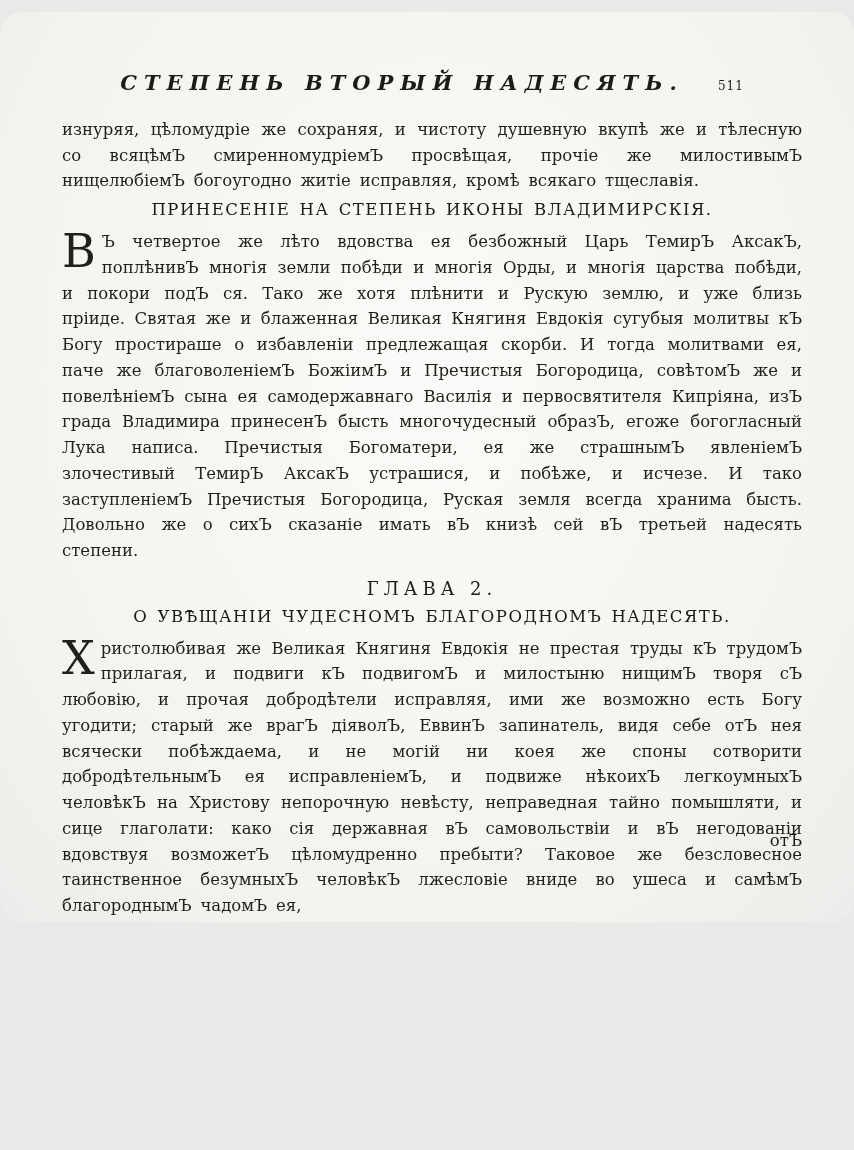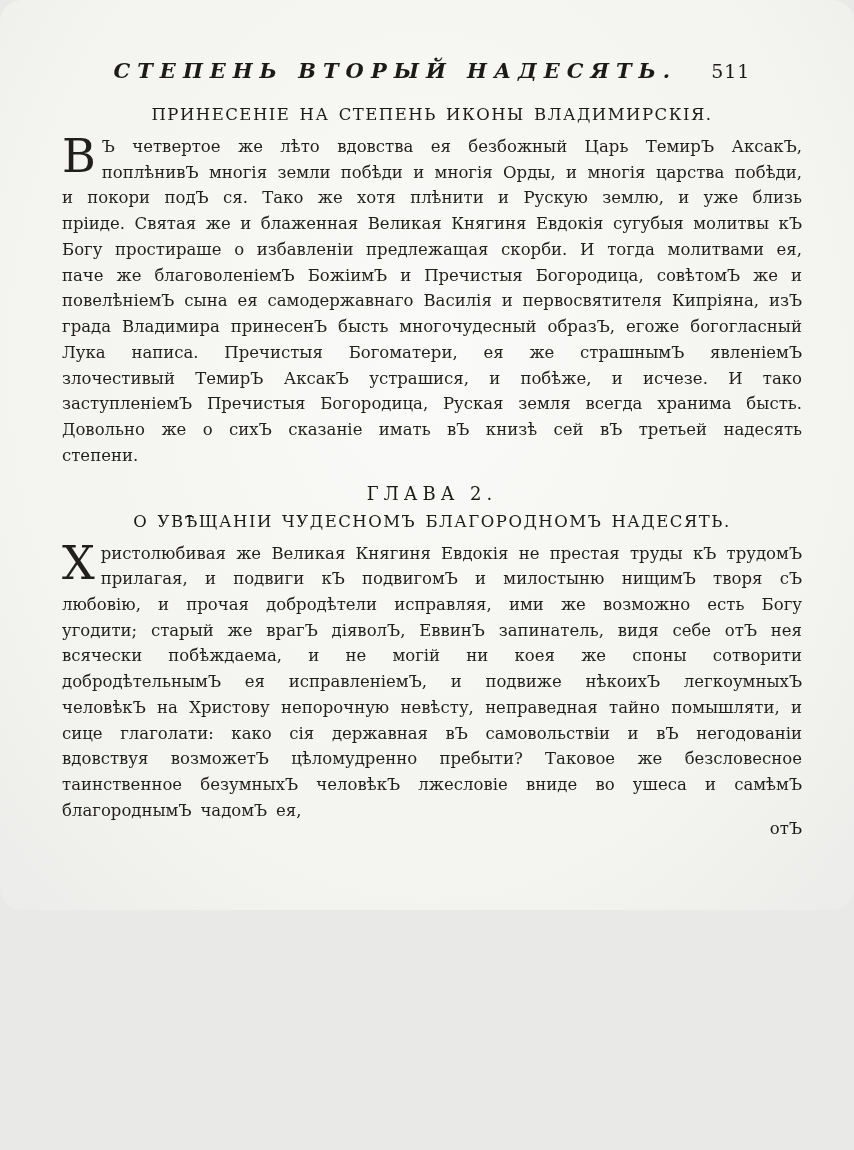--- a/index.html
+++ b/index.html
@@ -4,21 +4,21 @@
 <style>
   html, body {
     margin: 0;
     padding: 0;
     background: #e9e9e7;
   }
   .page {
     position: relative;
     width: 854px;
     height: 910px;
-    margin: 0 auto;
+    margin: 12px auto;
     background: #f6f6f4;
     background-image: radial-gradient(ellipse at 50% 40%, #fafaf8 0%, #f3f3f0 70%, #ececea 100%);
     color: #1d1b18;
     font-family: "DejaVu Serif", "Liberation Serif", serif;
     overflow: hidden;
     box-sizing: border-box;
     border-radius: 21px;
   }
   .content {
     position: absolute;
@@ -34,21 +34,21 @@
     margin-bottom: 22px;
   }
   .header-title {
     font-style: italic;
     font-weight: bold;
     font-size: 21px;
     letter-spacing: 7px;
     white-space: nowrap;
   }
   .page-number {
-    font-size: 19px;
+    font-size: 12px;
     letter-spacing: 1px;
   }
   .body-text {
     font-size: 16.5px;
     line-height: 1.56;
     text-align: justify;
     word-spacing: 0.22em;
     margin: 0 0 6px 0;
     color: #211f1b;
   }
@@ -85,20 +85,21 @@
 <body>
 
 <div class="page">
   <div class="content">
 
     <div class="running-header">
       <span class="header-title">СТЕПЕНЬ ВТОРЫЙ НАДЕСЯТЬ.</span>
       <span class="page-number">511</span>
     </div>
 
+    <p class="body-text">изнуряя, цѣломудріе же сохраняя, и чистоту душевную вкупѣ же и тѣлесную со всяцѣмЪ смиренномудріемЪ просвѣщая, прочіе же милостивымЪ нищелюбіемЪ богоугодно житіе исправляя, кромѣ всякаго тщеславія.</p>
 
 
     <h3 class="chapter-subheading">ПРИНЕСЕНІЕ НА СТЕПЕНЬ ИКОНЫ ВЛАДИМИРСКІЯ.</h3>
 
     <p class="body-text"><span class="dropcap">В</span><span>Ъ четвертое же лѣто вдовства ея безбожный Царь ТемирЪ АксакЪ, поплѣнивЪ многія земли побѣди и многія Орды, и многія царства побѣди, и покори подЪ ся. Тако же хотя плѣнити и Рускую землю, и уже близь пріиде. Святая же и блаженная Великая Княгиня Евдокія сугубыя молитвы кЪ Богу простираше о избавленіи предлежащая скорби. И тогда молитвами ея, паче же благоволеніемЪ БожіимЪ и Пречистыя Богородица, совѣтомЪ же и повелѣніемЪ сына ея самодержавнаго Василія и первосвятителя Кипріяна, изЪ града Владимира принесенЪ бысть многочудесный образЪ, егоже богогласный Лука написа. Пречистыя Богоматери, ея же страшнымЪ явленіемЪ злочестивый ТемирЪ АксакЪ устрашися, и побѣже, и исчезе. И тако заступленіемЪ Пречистыя Богородица, Руская земля всегда хранима бысть. Довольно же о сихЪ сказаніе имать вЪ книзѣ сей вЪ третьей надесять степени.</span></p>
 
     <h2 class="chapter-heading">ГЛАВА 2.</h2>
 
     <h3 class="chapter-subheading">О УВѢЩАНІИ ЧУДЕСНОМЪ БЛАГОРОДНОМЪ НАДЕСЯТЬ.</h3>
 

